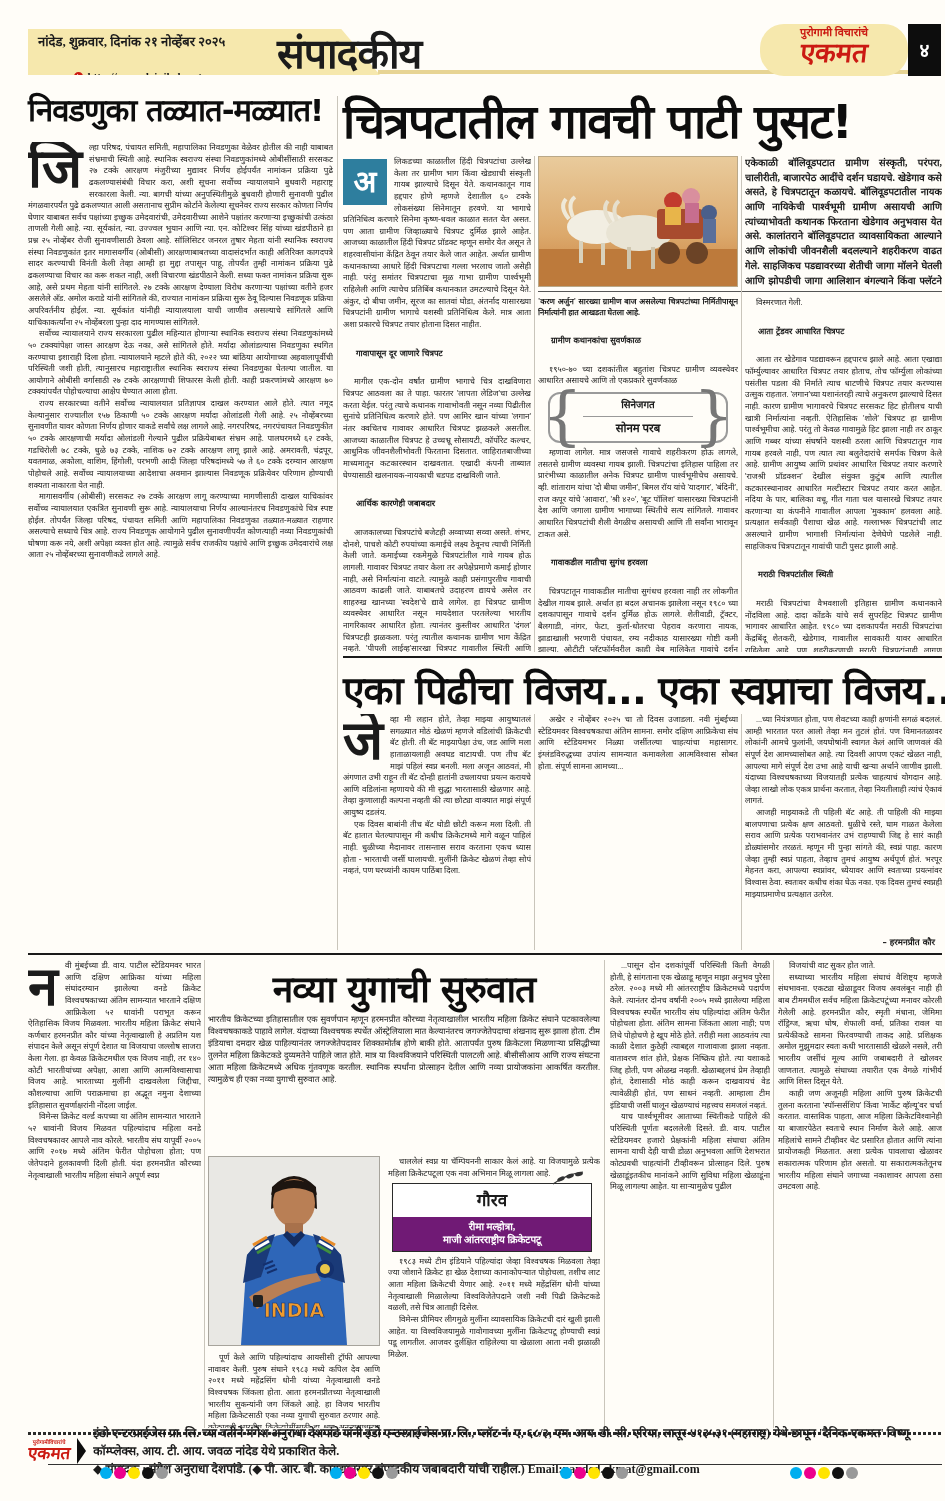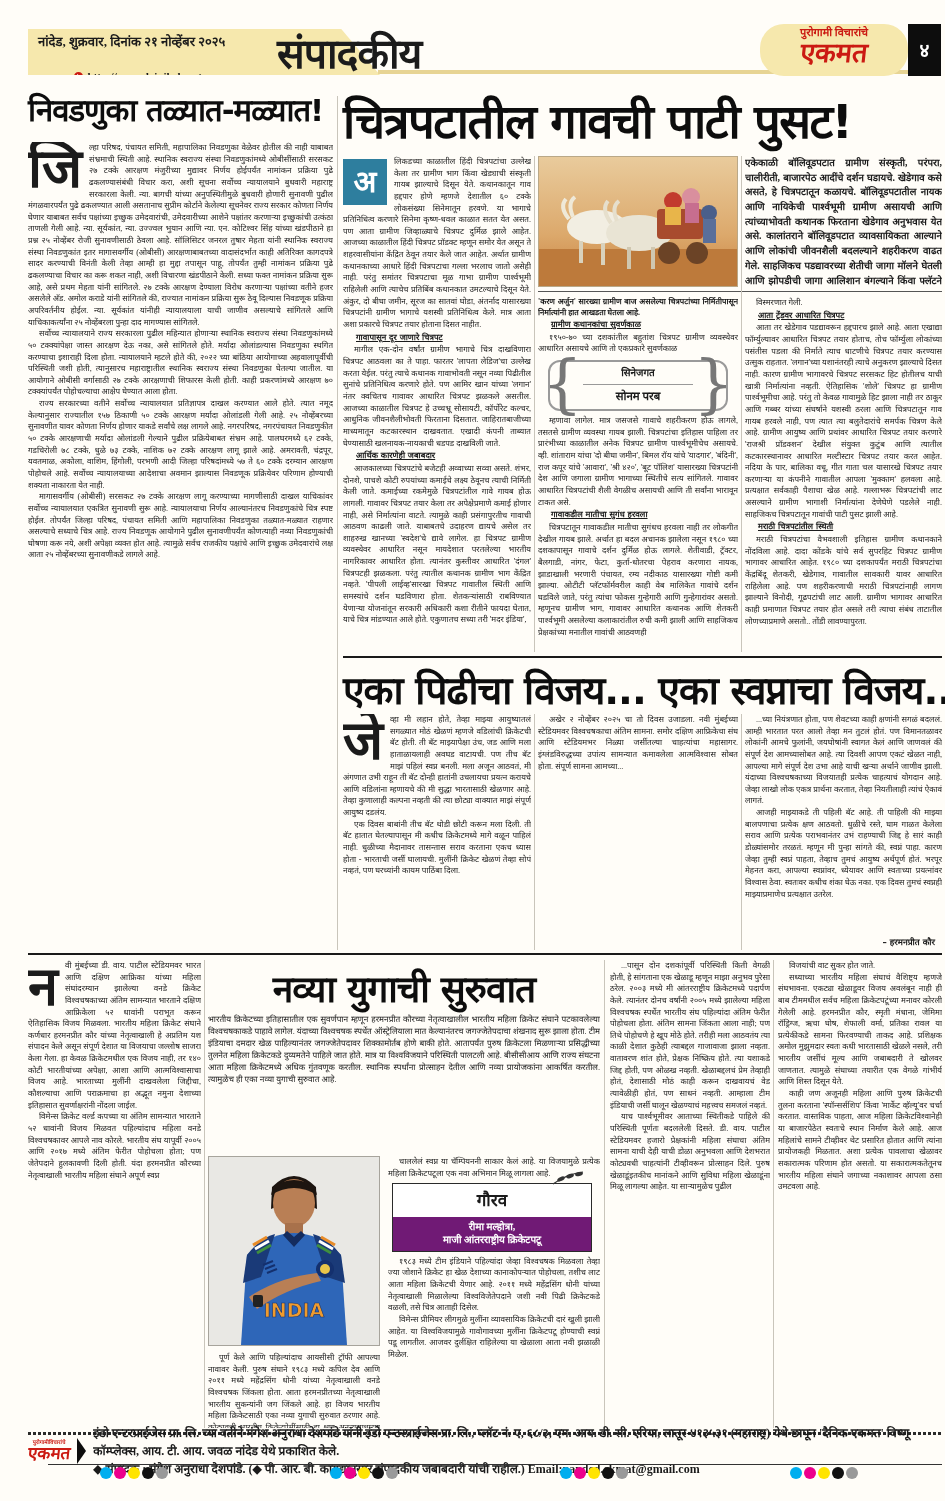--- a/index.html
+++ b/index.html
@@ -4,21 +4,21 @@
 <style>
   html,body{margin:0;padding:0;background:#e9e7e2;}
   .page{position:relative;width:945px;height:1501px;background:#fffdf8;margin:0 auto;overflow:hidden;
         font-family:"Liberation Serif",serif;color:#1b1b1b;}
   .abs{position:absolute;}
   .jt{text-align:justify;}
   .clip{overflow:hidden;}
   .bodytext{font-size:8.1px;line-height:1.44;}
   .bodytext p,.bodytext .para{margin:0;text-indent:11px;}
   .bodytext p.noind{text-indent:0;}
-  .para.subhead{font-weight:700;font-family:"DejaVu Sans",sans-serif;font-size:8.2px;text-indent:13px;margin:1px 0;text-decoration:underline;}
+  .para.subhead{font-weight:700;font-family:"DejaVu Sans",sans-serif;font-size:8.2px;text-indent:13px;margin:17px 0;}
   .headline{font-family:"DejaVu Sans",sans-serif;font-weight:800;letter-spacing:-1px;color:#0d0d0d;}
   .dropcap{float:left;font-size:54px;line-height:.82;font-weight:700;padding:5px 7px 0 0;font-family:"DejaVu Sans",sans-serif;}
   .dropcap-box{float:left;width:44px;height:46px;background:#2e7e9e;color:#fff;font-size:30px;font-weight:700;
                display:flex;align-items:center;justify-content:center;margin:3px 7px 2px 0;font-family:"DejaVu Sans",sans-serif;}
   .vrule{background:#c9c5bb;width:1px;}
   .hrule{background:#1a1a1a;}
   
   .banner{background:#f6e8ad;clip-path:polygon(0 0,89% 0,100% 100%,0 100%);padding:3px 10px 0 10px;box-sizing:border-box;}
   .dateline{font-size:13px;font-weight:700;white-space:nowrap;}
   .epline{font-size:11px;font-weight:700;display:flex;align-items:center;gap:4px;margin-top:20px;}

